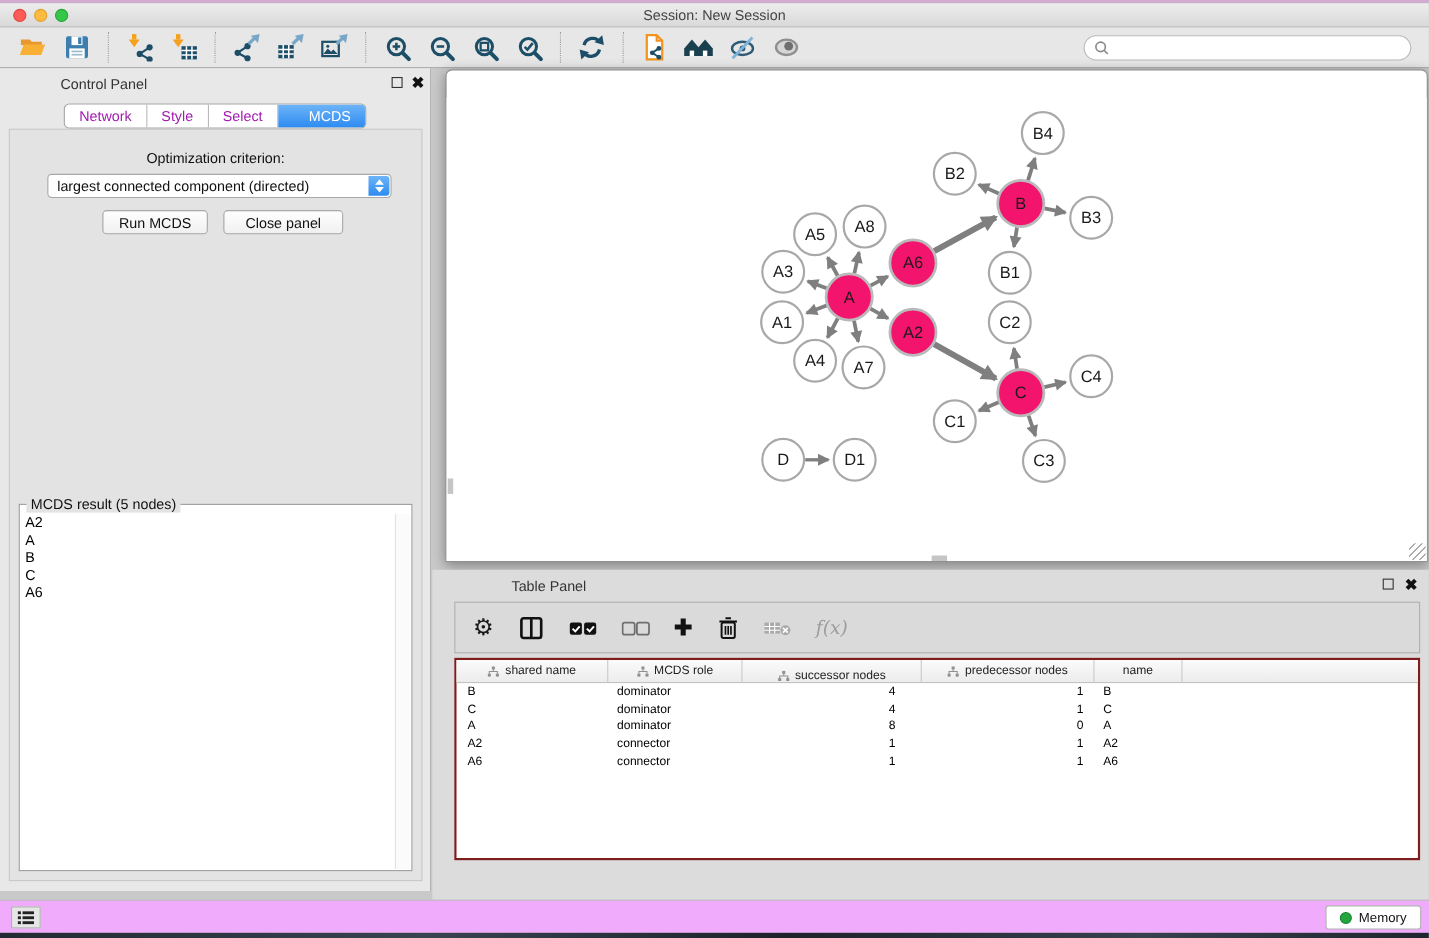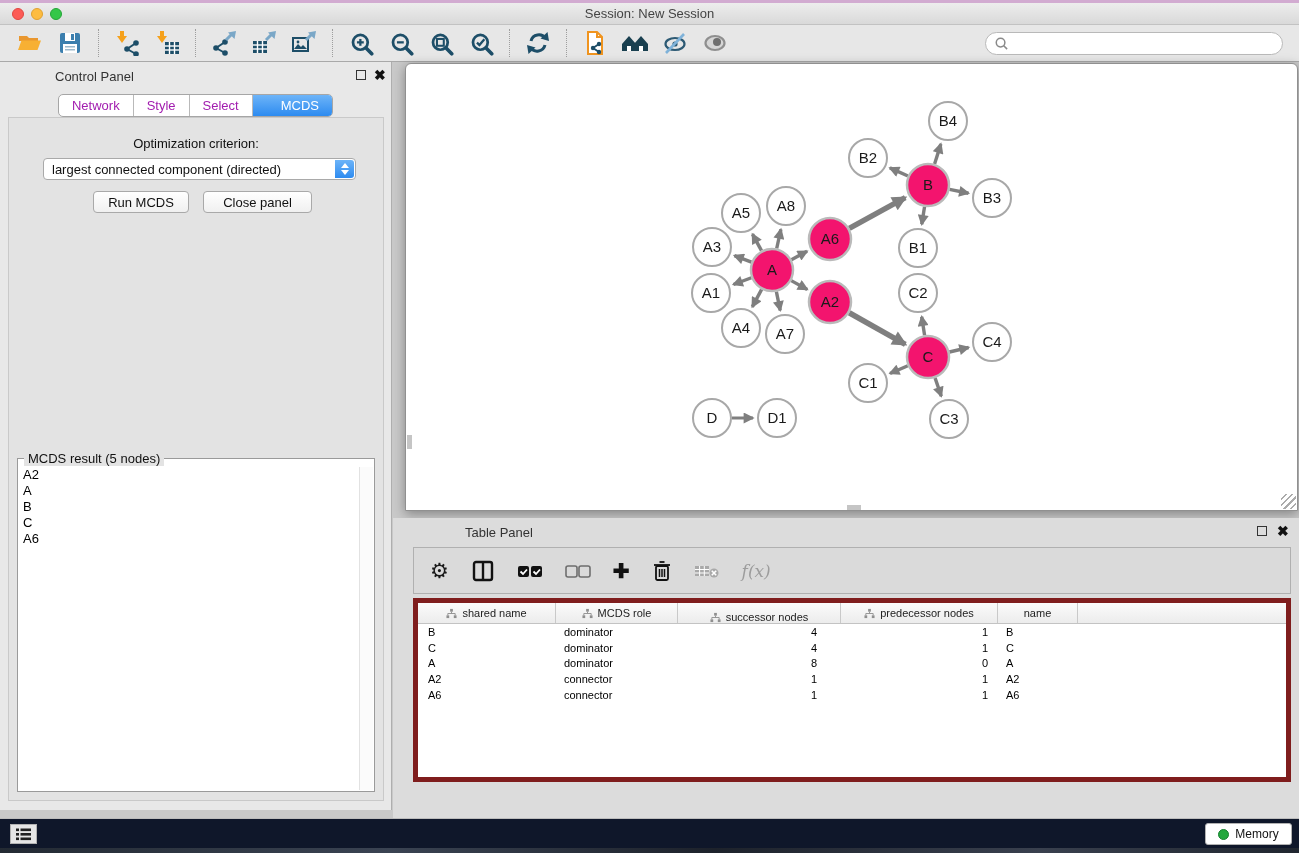--- a/index.html
+++ b/index.html
@@ -75,32 +75,32 @@
     background:repeating-linear-gradient(135deg, transparent 0 3px, #ababab 3px 4.5px); }
 
   
   #table-panel { left:393px; top:518px; width:906px; height:300px; background:#dcdcdc; }
   #tp-toolbar { position:absolute; left:20px; top:29px; width:878px; height:47px; background:#dadada;
     border:1px solid #b0b0b0; display:flex; align-items:center; padding-left:16px; gap:22px; }
   .tp-icon { display:flex; align-items:center; justify-content:center; height:30px; }
   .gear-glyph { font-size:21px; color:#1a1a1a; line-height:1; }
   .plus-glyph { font-size:20px; font-weight:bold; color:#111; line-height:1; }
   .fx-glyph { font-family:"DejaVu Serif", serif; font-style:italic; font-size:17px; color:#9c9c9c; }
-  #tp-table { position:absolute; left:20px; top:80px; width:878px; height:184px; background:#fff; border:5px solid #7f1d1d; }
+  #tp-table { position:absolute; left:20px; top:80px; width:878px; height:184px; background:#fff; border:2px solid #7f1d1d; }
   #tp-header { display:flex; height:21px; background:linear-gradient(#fbfbfb,#ececec); border-bottom:1px solid #c3c3c3; }
   .hcell { display:flex; align-items:center; justify-content:center; gap:5px; font-size:11px; color:#222;
     border-right:1px solid #c9c9c9; height:100%; }
   .hcell:last-child { border-right:none; }
   .trow { display:flex; height:15.8px; align-items:center; }
   .tcell { font-size:11px; color:#000; overflow:hidden; white-space:nowrap; }
 
   #tp-tabs { position:absolute; left:0; top:270px; width:100%; display:flex; justify-content:center; }
 
   
-  #status-bar { left:0; top:818px; width:1299px; height:30px; background:#0f172a; border-top:1px solid #bcbcbc; }
+  #status-bar { left:0; top:818px; width:1299px; height:30px; background:#f0abfc; border-top:1px solid #bcbcbc; }
   #list-btn { position:absolute; left:10px; top:5px; width:27px; height:20px; background:#e6e6e6;
     border:1px solid #b2b2b2; display:flex; align-items:center; justify-content:center; }
   #memory-btn { position:absolute; right:7px; top:4px; width:87px; height:22px; background:#fff;
     border:1px solid #b2b2b2; border-radius:3px; display:flex; align-items:center; justify-content:center; gap:6px; }
   #memory-btn .dot { width:11px; height:11px; border-radius:50%; background:#23a73d; border:1px solid #178030; }
   #memory-btn .lbl { font-size:12px; color:#111; }
   #wall-bottom { left:0; top:848px; width:1299px; height:5px;
     background:linear-gradient(90deg,#232a33,#3a4352 30%,#1d222b 55%,#39404e 80%,#20262f); }
 </style>
 </head>

